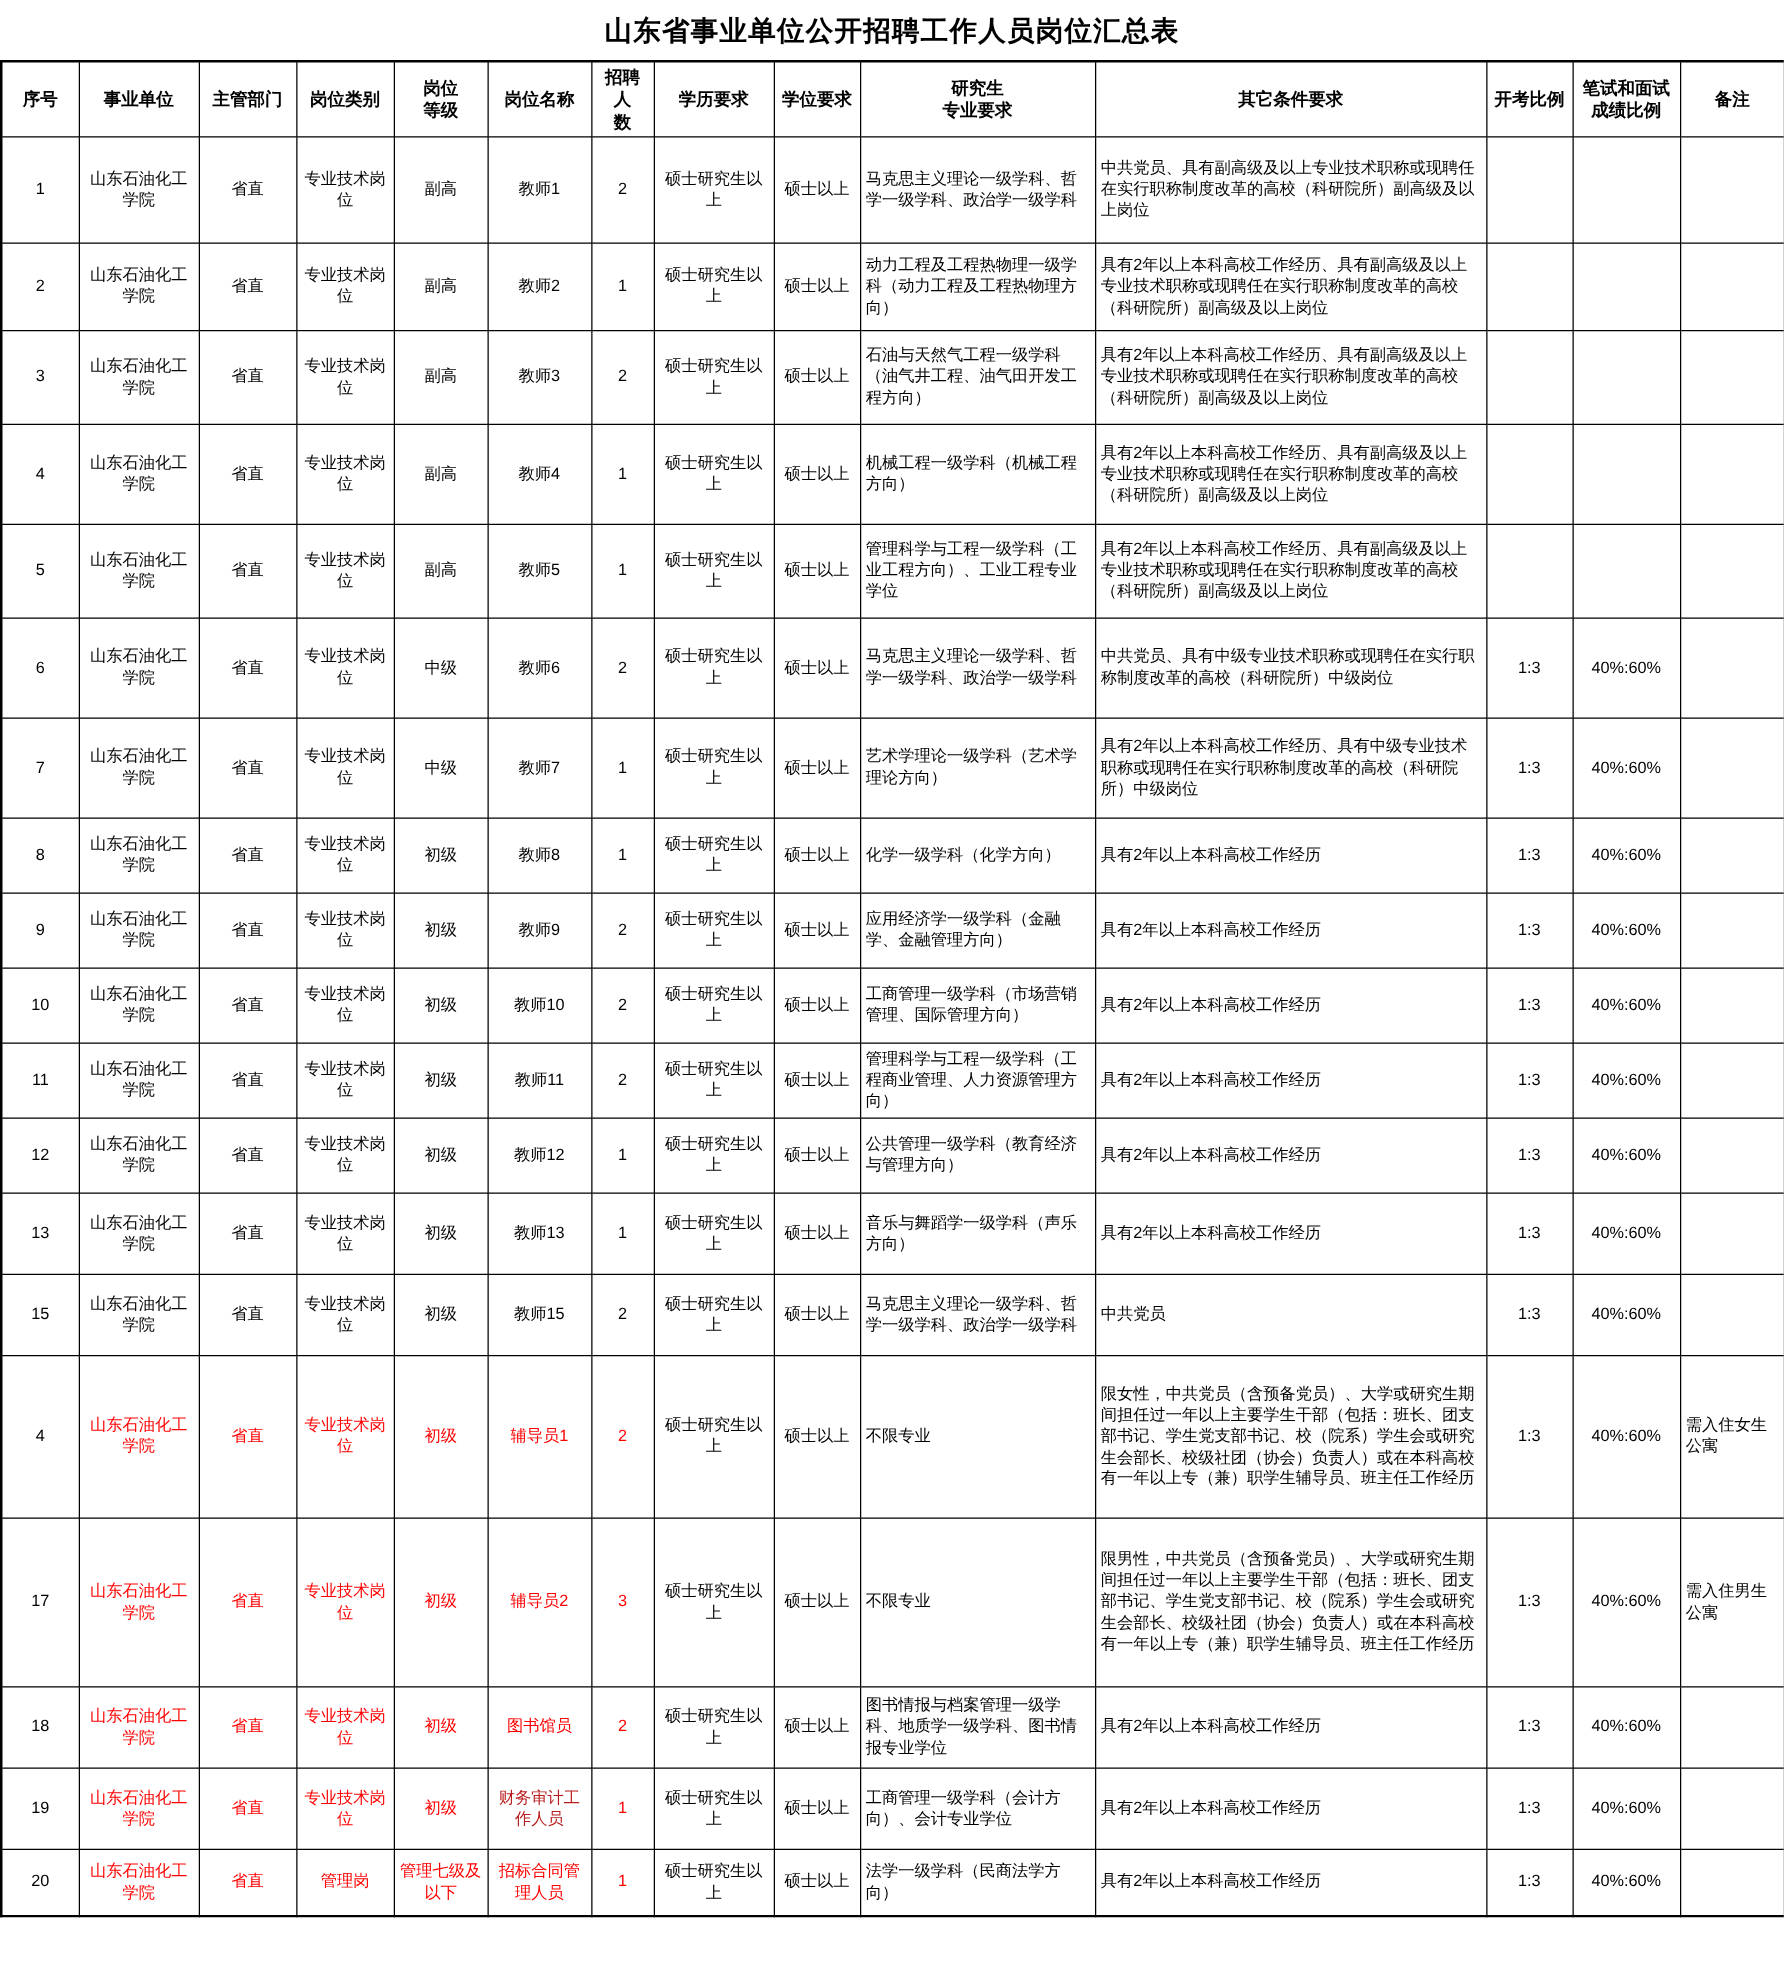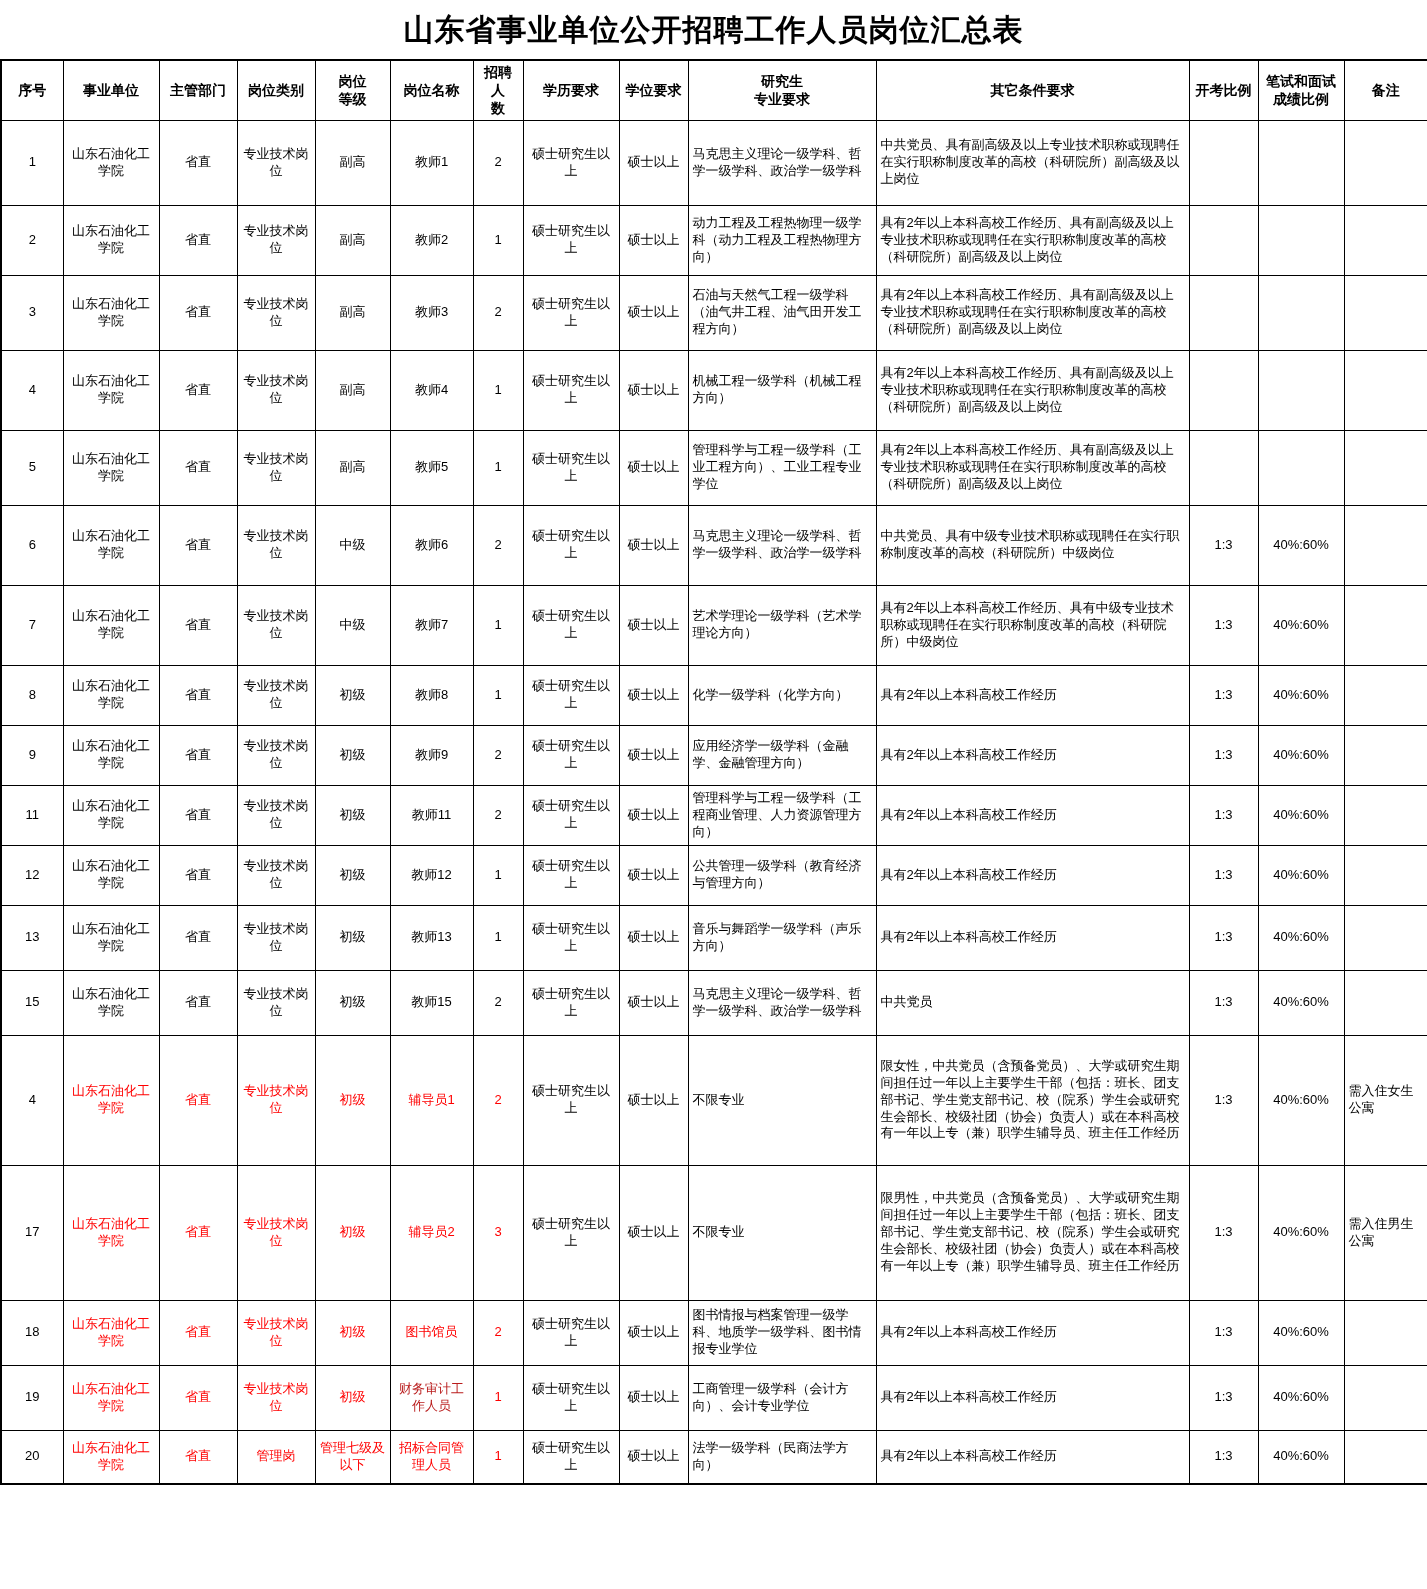--- a/index.html
+++ b/index.html
@@ -5,21 +5,21 @@
   html,body { margin:0; padding:0; background:#ffffff; }
   body {
     width:1427px;
     font-family:"Liberation Sans","DejaVu Sans",sans-serif;
     color:#000000;
   }
   .page { width:1427px; }
   .page-title {
     margin:10px 0 8px 0;
     text-align:center;
-    font-size:30px;
+    font-size:22px;
     font-weight:bold;
     font-family:"Liberation Serif","DejaVu Serif",serif;
     letter-spacing:1px;
   }
   table.positions {
     border-collapse:collapse;
     table-layout:fixed;
     width:1427px;
     border:2px solid #000;
   }
@@ -225,20 +225,36 @@
           <td>2</td>
           <td>硕士研究生以上</td>
           <td>硕士以上</td>
           <td class="left">应用经济学一级学科（金融学、金融管理方向）</td>
           <td class="left">具有2年以上本科高校工作经历</td>
           <td>1:3</td>
           <td>40%:60%</td>
           <td class="left"></td>
         </tr>
         <tr style="height: 60px;">
+          <td>10</td>
+          <td>山东石油化工学院</td>
+          <td>省直</td>
+          <td>专业技术岗位</td>
+          <td>初级</td>
+          <td>教师10</td>
+          <td>2</td>
+          <td>硕士研究生以上</td>
+          <td>硕士以上</td>
+          <td class="left">工商管理一级学科（市场营销管理、国际管理方向）</td>
+          <td class="left">具有2年以上本科高校工作经历</td>
+          <td>1:3</td>
+          <td>40%:60%</td>
+          <td class="left"></td>
+        </tr>
+        <tr style="height: 60px;">
           <td>11</td>
           <td>山东石油化工学院</td>
           <td>省直</td>
           <td>专业技术岗位</td>
           <td>初级</td>
           <td>教师11</td>
           <td>2</td>
           <td>硕士研究生以上</td>
           <td>硕士以上</td>
           <td class="left">管理科学与工程一级学科（工程商业管理、人力资源管理方向）</td>

